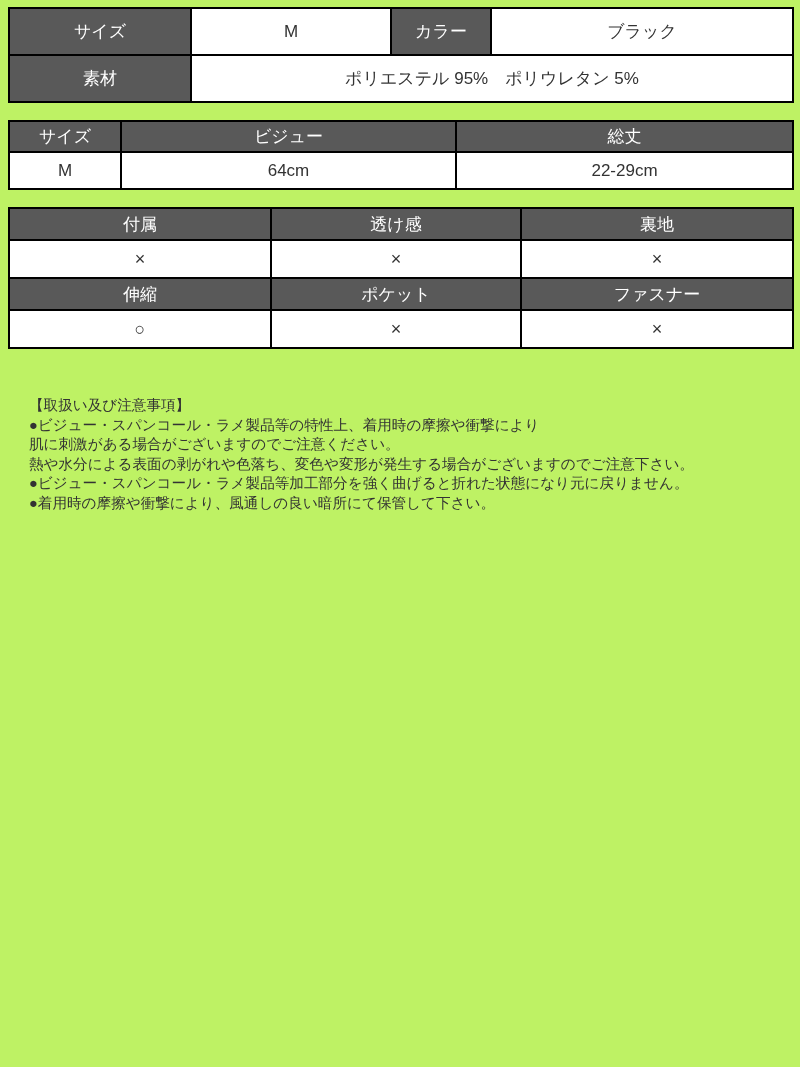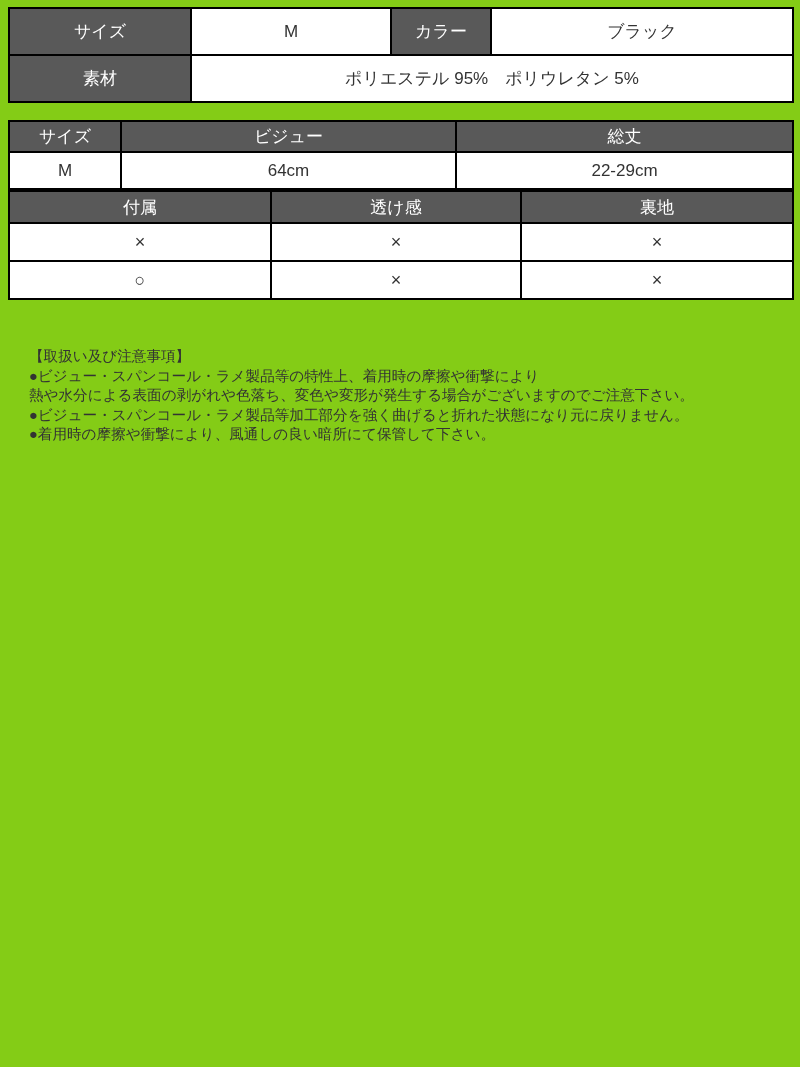--- a/index.html
+++ b/index.html
@@ -5,21 +5,21 @@
   * { margin: 0; padding: 0; box-sizing: border-box; }
   html, body {
     width: 800px;
     background: #ffffff;
     font-family: "Liberation Sans", "DejaVu Sans", sans-serif;
   }
   .page {
     position: relative;
     width: 800px;
     height: 1067px;
-    background: #84cc16;
+    background: #bef264;
     overflow: hidden;
   }
   table {
     border-collapse: collapse;
     table-layout: fixed;
     margin-left: 8px;
     width: 784px;
   }
   td, th {
     border: 2px solid #000000;
@@ -37,21 +37,21 @@
   .val {
     background: #ffffff;
     color: #333333;
     font-size: 17px;
   }
   #spec-table { margin-top: 7px; }
   #spec-table td { height: 47px; }
   #measure-table { margin-top: 17px; }
   #measure-table .hdr { height: 31px; }
   #measure-table .val { height: 37px; }
-  #feature-table { }
+  #feature-table { margin-top: 17px; }
   #feature-table .hdr { height: 32px; }
   #feature-table .val { height: 38px; font-size: 18px; }
   .notes {
     margin: 47px 20px 0 29px;
     color: #333333;
     font-size: 14.6px;
     line-height: 19.6px;
   }
   .notes div { white-space: nowrap; }
 </style>
@@ -112,28 +112,34 @@
       <td class="hdr">付属</td>
       <td class="hdr">透け感</td>
       <td class="hdr">裏地</td>
     </tr>
     <tr>
       <td class="val">×</td>
       <td class="val">×</td>
       <td class="val">×</td>
     </tr>
     <tr>
+      <td class="hdr">伸縮</td>
+      <td class="hdr">ポケット</td>
+      <td class="hdr">ファスナー</td>
+    </tr>
+    <tr>
       <td class="val">○</td>
       <td class="val">×</td>
       <td class="val">×</td>
     </tr>
   </tbody>
     </table>
 
   <div class="notes">
     <div>【取扱い及び注意事項】</div>
     <div>●ビジュー・スパンコール・ラメ製品等の特性上、着用時の摩擦や衝撃により</div>
+    <div>肌に刺激がある場合がございますのでご注意ください。</div>
     <div>熱や水分による表面の剥がれや色落ち、変色や変形が発生する場合がございますのでご注意下さい。</div>
     <div>●ビジュー・スパンコール・ラメ製品等加工部分を強く曲げると折れた状態になり元に戻りません。</div>
     <div>●着用時の摩擦や衝撃により、風通しの良い暗所にて保管して下さい。</div>
   </div>
 
 </div>
 
 </body></html>

